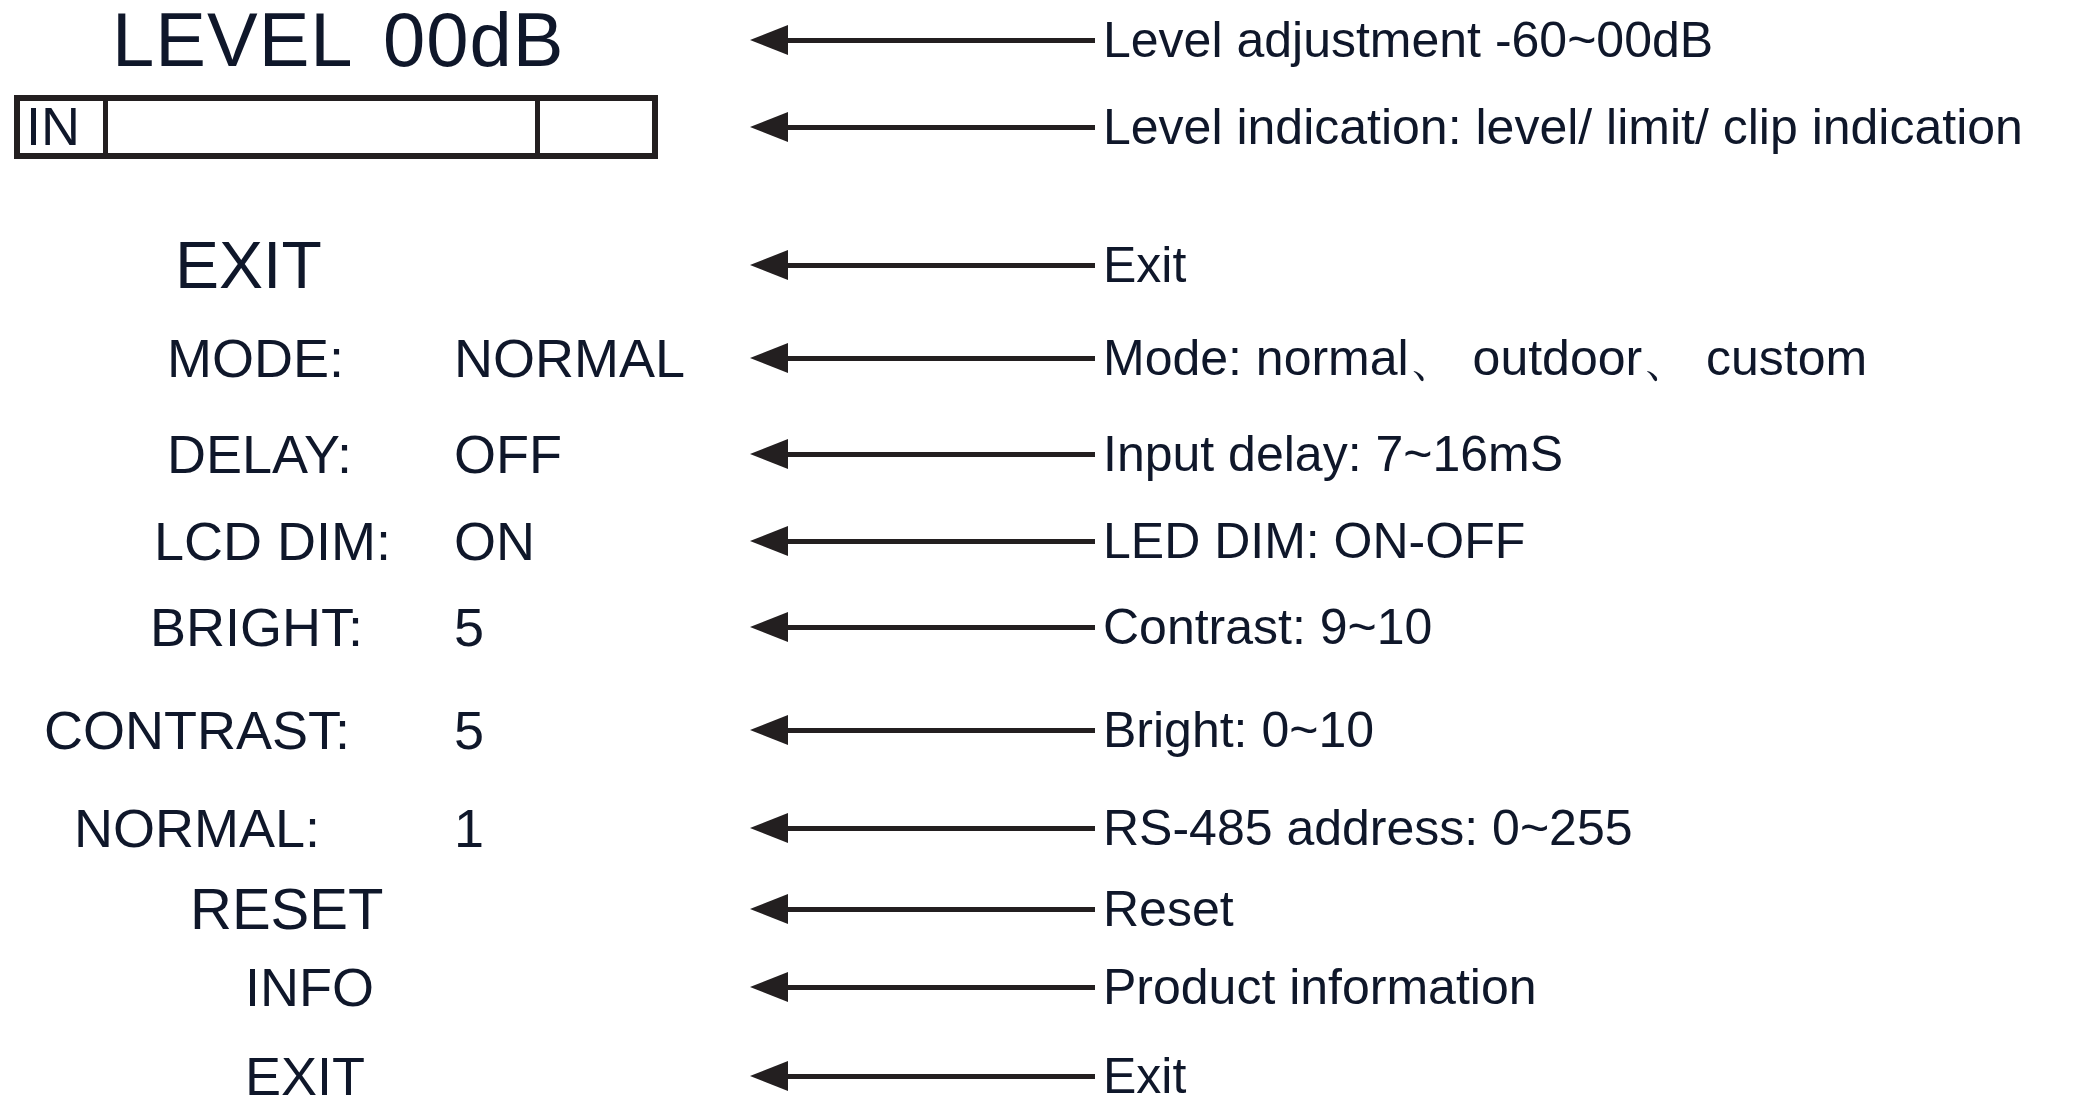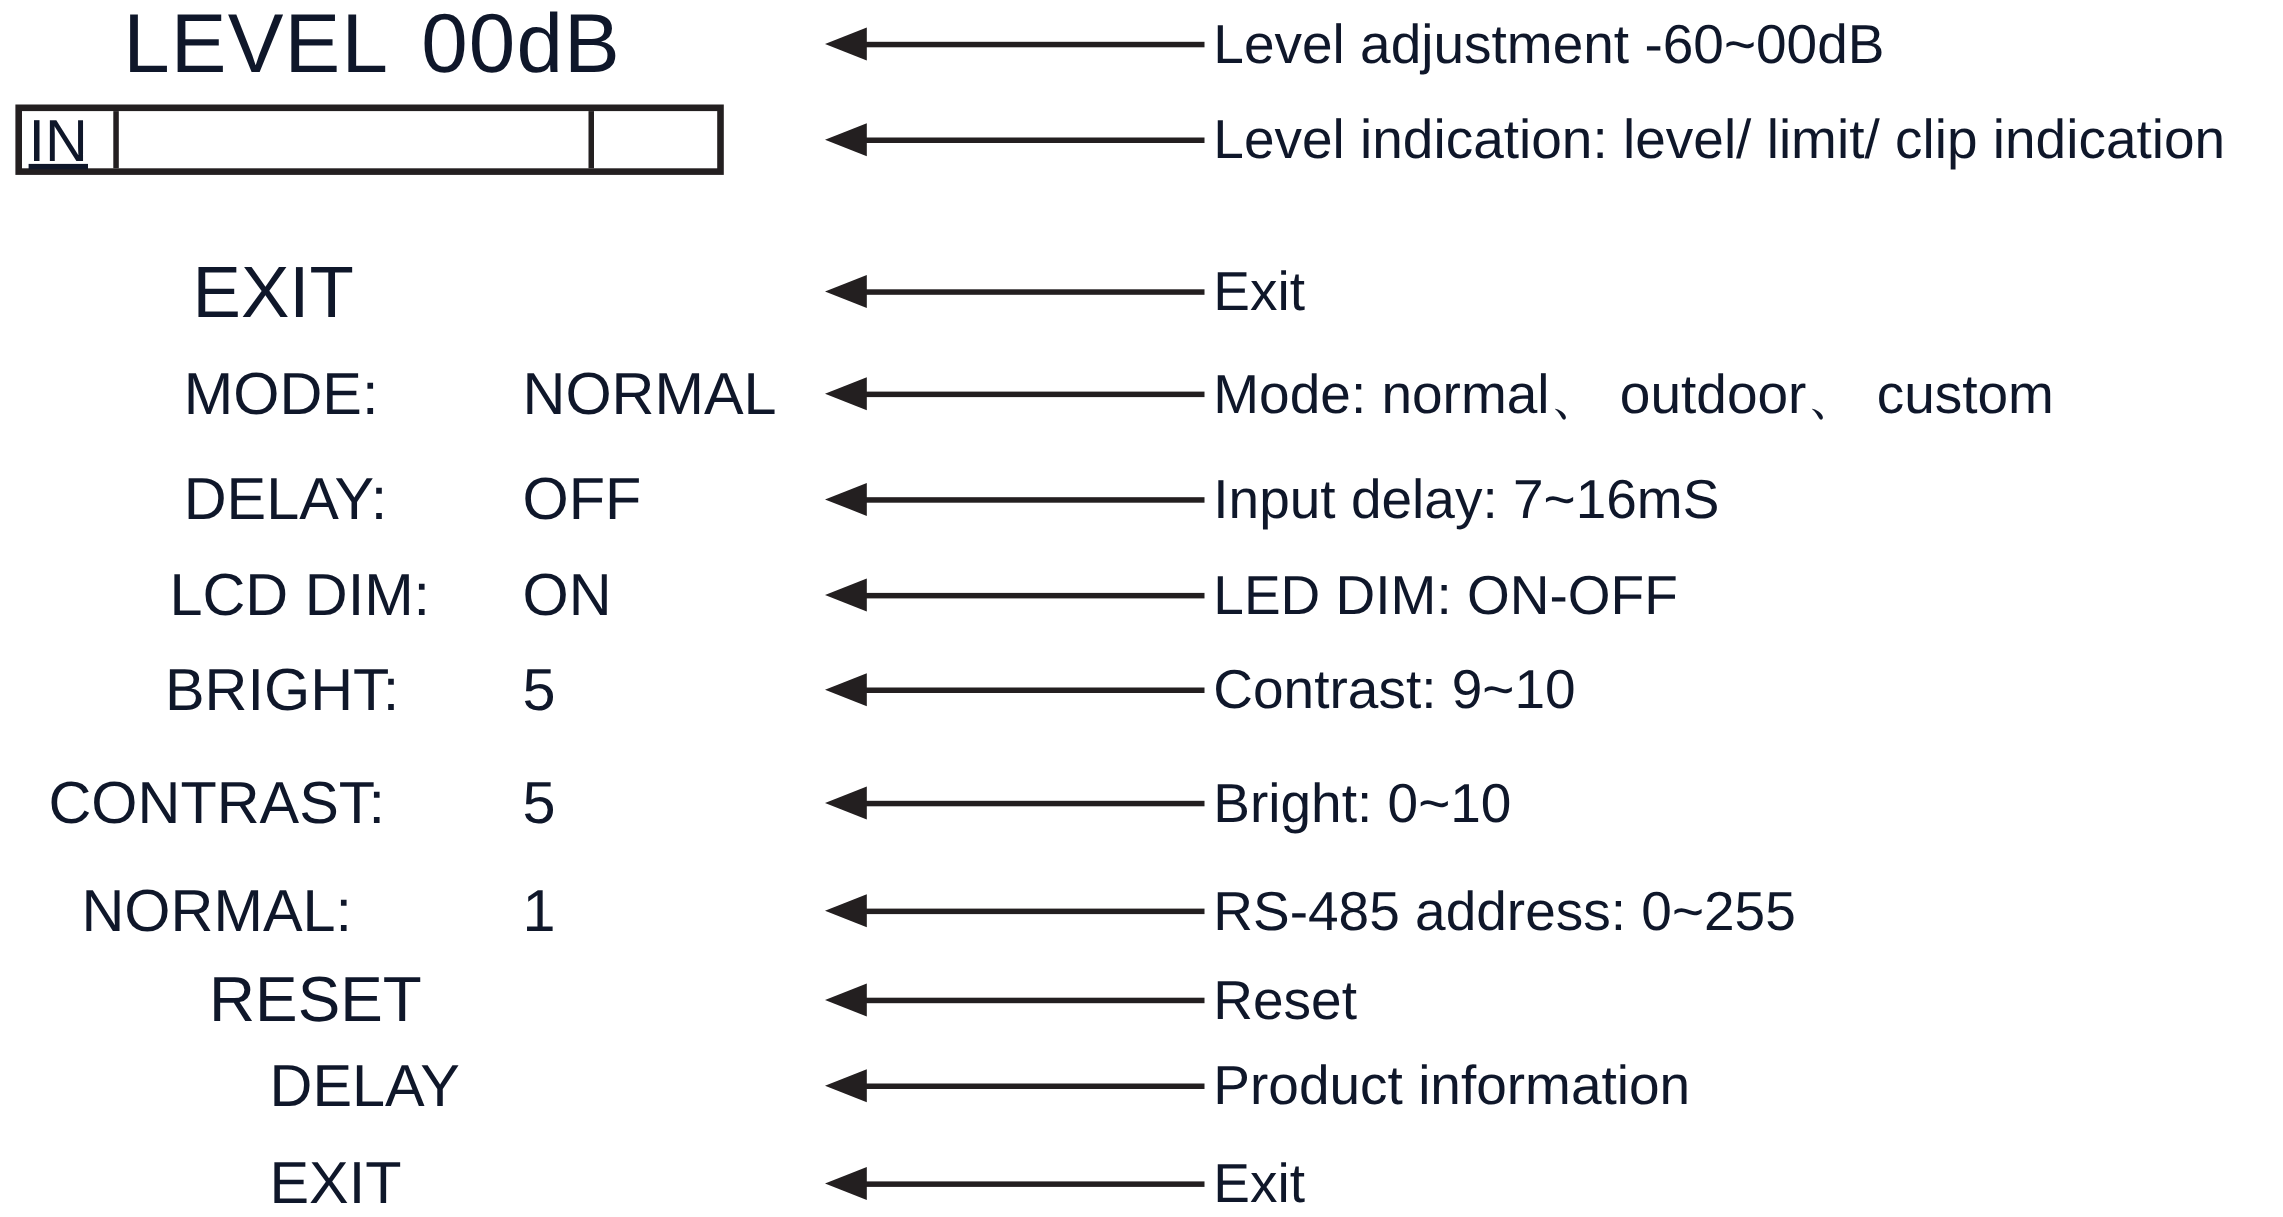--- a/index.html
+++ b/index.html
@@ -9,42 +9,42 @@
   }
   .row { position:absolute; left:0; width:100%; height:0; }
   .item, .value, .desc, .menu-title {
     position:absolute; transform:translateY(-50%); white-space:nowrap; line-height:1;
   }
   .menu-title { font-size:76px; letter-spacing:1px; word-spacing:10px; }
   .item, .value { font-size:54px; }
   .fs66 { font-size:66px; }
   .fs58 { font-size:58px; }
   .fs54 { font-size:54px; }
-  .value { left:475px; }
+  .value { left:454px; }
   .desc { left:1103px; font-size:50px; }
   .arrow {
     position:absolute; left:750px; width:345px; height:32px;
     transform:translateY(-50%); display:flex; align-items:center;
   }
   .arrow-head {
     width:0; height:0; flex:0 0 auto;
     border-top:15px solid transparent; border-bottom:15px solid transparent;
     border-right:38px solid #231f20;
   }
   .arrow-shaft { flex:1 1 auto; height:5px; background:#231f20; margin-left:-2px; }
   .meter {
     position:absolute; left:14px; top:0; transform:translateY(-50%);
     width:644px; height:64px; box-sizing:border-box;
     border:6px solid #231f20; display:flex; background:#ffffff;
   }
   .meter-cell { box-sizing:border-box; height:100%; }
   .meter-in {
     width:88px; border-right:5px solid #231f20;
-    display:flex; align-items:flex-start; padding-left:6px;
-    font-size:54px; line-height:1;text-decoration:underline;
+    display:flex; align-items:flex-end; padding-left:6px;
+    font-size:54px; line-height:1;
   }
   .meter-mid { flex:1 1 auto; border-right:5px solid #231f20; }
   .meter-end { width:112px; }
 </style>
 </head>
 <body>
 
 <div class="canvas">
 
   <div class="row" style="top:40px">
@@ -143,21 +143,21 @@
   <div class="row" style="top:909px">
     <span class="item fs58" style="left:190px">RESET</span>
     <div class="arrow">
       <span class="arrow-head"></span>
       <span class="arrow-shaft"></span>
     </div>
     <span class="desc">Reset</span>
   </div>
 
   <div class="row" style="top:987px">
-    <span class="item fs54" style="left:245px">DELAY</span>
+    <span class="item fs54" style="left:245px">INFO</span>
     <div class="arrow">
       <span class="arrow-head"></span>
       <span class="arrow-shaft"></span>
     </div>
     <span class="desc">Product information</span>
   </div>
 
   <div class="row" style="top:1076px">
     <span class="item fs54" style="left:245px">EXIT</span>
     <div class="arrow">

